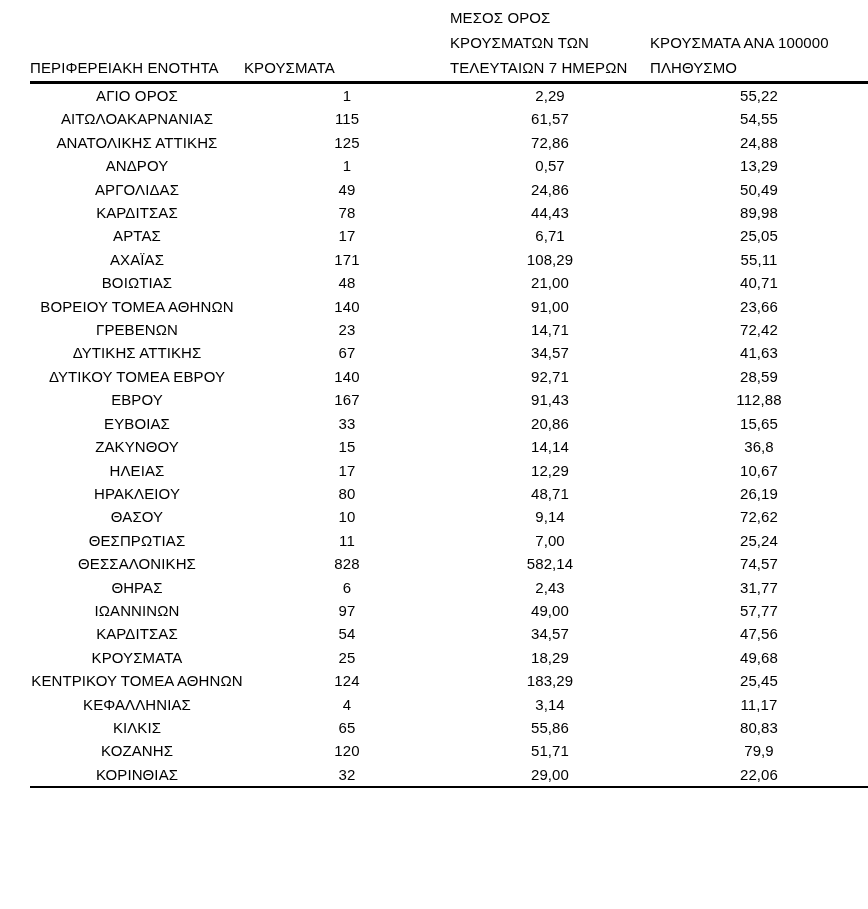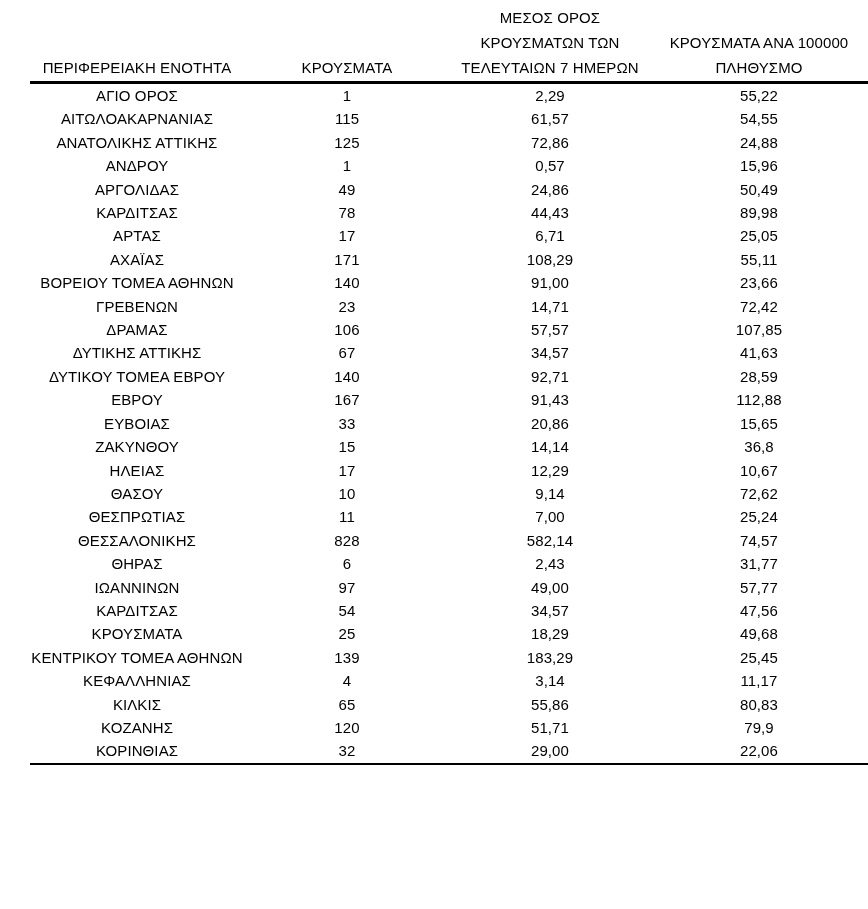--- a/index.html
+++ b/index.html
@@ -29,21 +29,21 @@
   col.c2 { width: 206px; }
   col.c3 { width: 200px; }
   col.c4 { width: 218px; }
   thead tr {
     border-bottom: 3px solid #000000;
   }
   th {
     font-weight: normal;
     font-size: 15px;
     line-height: 25px;
-    text-align: center;
+    text-align: left;
     vertical-align: bottom;
     padding: 0 0 1px 0;
     white-space: pre-line;
     letter-spacing: 0.1px;
   }
   td {
     font-size: 15px;
     line-height: 23.4px;
     height: 23.4px;
     text-align: center;
@@ -93,21 +93,21 @@
         <tr>
         <td>ΑΝΑΤΟΛΙΚΗΣ ΑΤΤΙΚΗΣ</td>
         <td>125</td>
         <td>72,86</td>
         <td>24,88</td>
       </tr>
         <tr>
         <td>ΑΝΔΡΟΥ</td>
         <td>1</td>
         <td>0,57</td>
-        <td>15,96</td>
+        <td>13,29</td>
       </tr>
         <tr>
         <td>ΑΡΓΟΛΙΔΑΣ</td>
         <td>49</td>
         <td>24,86</td>
         <td>50,49</td>
       </tr>
         <tr>
         <td>ΚΑΡΔΙΤΣΑΣ</td>
         <td>78</td>
@@ -120,38 +120,38 @@
         <td>6,71</td>
         <td>25,05</td>
       </tr>
         <tr>
         <td>ΑΧΑΪΑΣ</td>
         <td>171</td>
         <td>108,29</td>
         <td>55,11</td>
       </tr>
         <tr>
+        <td>ΒΟΙΩΤΙΑΣ</td>
+        <td>48</td>
+        <td>21,00</td>
+        <td>40,71</td>
+      </tr>
+        <tr>
         <td>ΒΟΡΕΙΟΥ ΤΟΜΕΑ ΑΘΗΝΩΝ</td>
         <td>140</td>
         <td>91,00</td>
         <td>23,66</td>
       </tr>
         <tr>
         <td>ΓΡΕΒΕΝΩΝ</td>
         <td>23</td>
         <td>14,71</td>
         <td>72,42</td>
       </tr>
         <tr>
-        <td>ΔΡΑΜΑΣ</td>
-        <td>106</td>
-        <td>57,57</td>
-        <td>107,85</td>
-      </tr>
-        <tr>
         <td>ΔΥΤΙΚΗΣ ΑΤΤΙΚΗΣ</td>
         <td>67</td>
         <td>34,57</td>
         <td>41,63</td>
       </tr>
         <tr>
         <td>ΔΥΤΙΚΟΥ ΤΟΜΕΑ ΕΒΡΟΥ</td>
         <td>140</td>
         <td>92,71</td>
         <td>28,59</td>
@@ -174,20 +174,26 @@
         <td>14,14</td>
         <td>36,8</td>
       </tr>
         <tr>
         <td>ΗΛΕΙΑΣ</td>
         <td>17</td>
         <td>12,29</td>
         <td>10,67</td>
       </tr>
         <tr>
+        <td>ΗΡΑΚΛΕΙΟΥ</td>
+        <td>80</td>
+        <td>48,71</td>
+        <td>26,19</td>
+      </tr>
+        <tr>
         <td>ΘΑΣΟΥ</td>
         <td>10</td>
         <td>9,14</td>
         <td>72,62</td>
       </tr>
         <tr>
         <td>ΘΕΣΠΡΩΤΙΑΣ</td>
         <td>11</td>
         <td>7,00</td>
         <td>25,24</td>
@@ -217,21 +223,21 @@
         <td>47,56</td>
       </tr>
         <tr>
         <td>ΚΡΟΥΣΜΑΤΑ</td>
         <td>25</td>
         <td>18,29</td>
         <td>49,68</td>
       </tr>
         <tr>
         <td>ΚΕΝΤΡΙΚΟΥ ΤΟΜΕΑ ΑΘΗΝΩΝ</td>
-        <td>139</td>
+        <td>124</td>
         <td>183,29</td>
         <td>25,45</td>
       </tr>
         <tr>
         <td>ΚΕΦΑΛΛΗΝΙΑΣ</td>
         <td>4</td>
         <td>3,14</td>
         <td>11,17</td>
       </tr>
         <tr>

